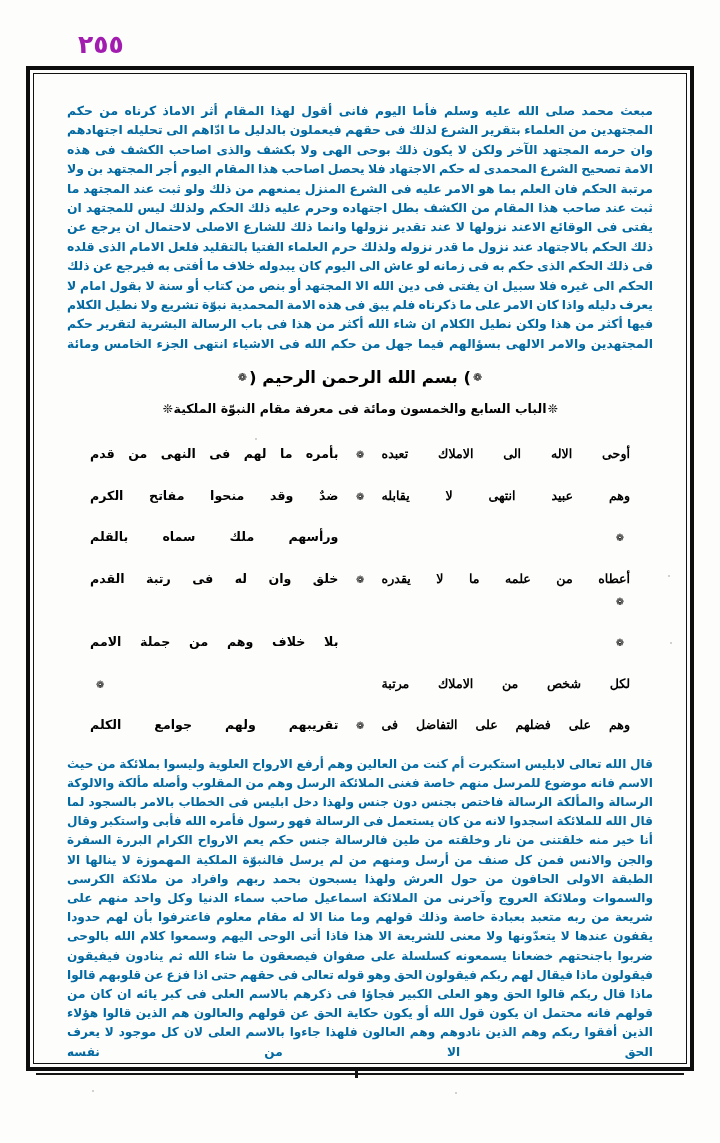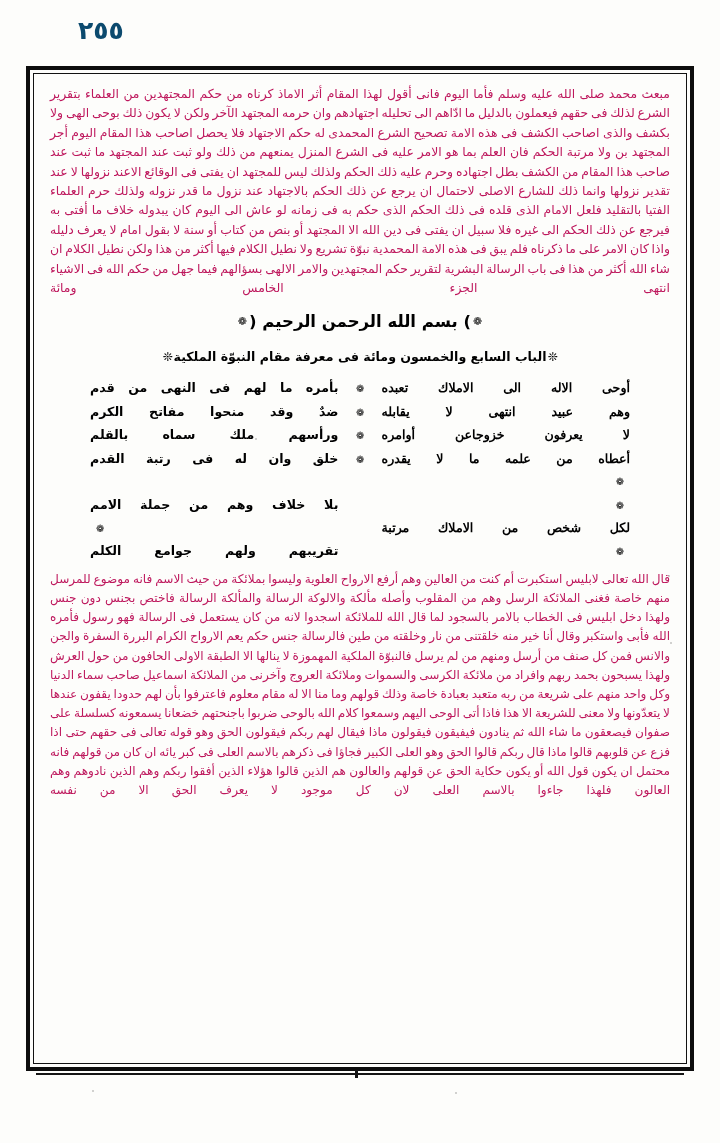--- a/index.html
+++ b/index.html
@@ -19,26 +19,26 @@
 
   .page {
     position: absolute;
     inset: 0;
     background: #fdfdfb;
   }
 
   
   .folio {
     position: absolute;
-    top: 16px;
+    top: 30px;
     left: 78px;
     font-size: 25px;
     font-weight: 700;
     letter-spacing: 1px;
-    color: #0c4a6e;
+    color: #a21caf;
     font-family: "DejaVu Sans", "Liberation Sans", sans-serif;
     direction: rtl;
   }
 
   
   .frame-outer {
     position: absolute;
     left: 26px;
     top: 66px;
     width: 668px;
@@ -86,25 +86,25 @@
     text-align: justify;
     text-align-last: justify;
   }
 
   .prose {
     font-family: "DejaVu Sans", "Liberation Sans", sans-serif;
     font-size: 12.4px;
     line-height: 19.4px;
     letter-spacing: -0.35px;
     word-spacing: -1.2px;
-    font-weight: 400;
+    font-weight: 700;
     text-align: justify;
     text-align-last: justify;
-    margin: 0;
-    color: #be185d;
+    margin: 17px;
+    color: #0369a1;
     -webkit-font-smoothing: none;
   }
   .prose.block-top {
     margin-bottom: 2px;
   }
   .prose.block-bottom {
     font-size: 12.1px;
     line-height: 19.2px;
   }
 
@@ -120,21 +120,21 @@
   }
   .basmala .orn {
     font-size: 11px;
     vertical-align: 2px;
     margin: 0 2px;
   }
   .chapter-title {
     text-align: center;
     text-align-last: center;
     font-size: 12.6px;
-    line-height: 28px;
+    line-height: 19px;
     font-weight: 700;
     margin: 8px 0 6px 0;
     letter-spacing: -0.2px;
   }
   .chapter-title .orn {
     font-size: 12px;
     margin: 0 1px;
   }
 
   
@@ -151,20 +151,21 @@
     line-height: 22.4px;
     font-weight: 600;
     letter-spacing: -0.2px;
     white-space: nowrap;
   }
   .hemistich {
     flex: 0 0 46%;
     text-align: justify;
     text-align-last: justify;
     direction: rtl;
+    margin-top: 18px;
   }
   .hemistich.right { padding-left: 4px; font-family: Liberation Serif, serif; }
   .hemistich.left  { padding-right: 4px; }
   .verse-sep {
     flex: 0 0 auto;
     font-size: 10px;
     padding: 0 6px;
     line-height: 22.4px;
   }
 
@@ -205,41 +206,41 @@
         <span class="hemistich right">أوحى الاله الى الاملاك تعبده</span>
         <span class="verse-sep">❁</span>
         <span class="hemistich left">بأمره ما لهم فى النهى من قدم</span>
       </div>
       <div class="verse-line">
         <span class="hemistich right">وهم عبيد انتهى لا يقابله</span>
         <span class="verse-sep">❁</span>
         <span class="hemistich left">ضدٌ وقد منحوا مفاتح الكرم</span>
       </div>
       <div class="verse-line">
-        <span class="hemistich right">لا يعرفون خزوجاعن أوامره</span>
         <span class="verse-sep">❁</span>
         <span class="hemistich left">ورأسهم ملك سماه بالقلم</span>
       </div>
       <div class="verse-line">
         <span class="hemistich right">أعطاه من علمه ما لا يقدره</span>
         <span class="verse-sep">❁</span>
         <span class="hemistich left">خلق وان له فى رتبة القدم</span>
       </div>
       <div class="verse-line">
         <span class="verse-sep">❁</span>
       </div>
       <div class="verse-line">
         <span class="verse-sep">❁</span>
         <span class="hemistich left">بلا خلاف وهم من جملة الامم</span>
       </div>
       <div class="verse-line">
         <span class="hemistich right">لكل شخص من الاملاك مرتبة</span>
         <span class="verse-sep">❁</span>
       </div>
       <div class="verse-line">
+        <span class="hemistich right">وهم على فضلهم على التفاضل فى</span>
         <span class="verse-sep">❁</span>
         <span class="hemistich left">تقريبهم ولهم جوامع الكلم</span>
       </div>
     </div>
 
     <p class="prose block-bottom">قال الله تعالى لابليس استكبرت أم كنت من العالين وهم أرفع الارواح العلوية وليسوا بملائكة من حيث الاسم فانه موضوع للمرسل منهم خاصة فغنى الملائكة الرسل وهم من المقلوب وأصله مألكة والالوكة الرسالة والمألكة الرسالة فاختص بجنس دون جنس ولهذا دخل ابليس فى الخطاب بالامر بالسجود لما قال الله للملائكة اسجدوا لانه من كان يستعمل فى الرسالة فهو رسول فأمره الله فأبى واستكبر وقال أنا خير منه خلقتنى من نار وخلقته من طين فالرسالة جنس حكم يعم الارواح الكرام البررة السفرة والجن والانس فمن كل صنف من أرسل ومنهم من لم يرسل فالنبوّة الملكية المهموزة لا ينالها الا الطبقة الاولى الحافون من حول العرش ولهذا يسبحون بحمد ربهم وافراد من ملائكة الكرسى والسموات وملائكة العروج وآخرنى من الملائكة اسماعيل صاحب سماء الدنيا وكل واحد منهم على شريعة من ربه متعبد بعبادة خاصة وذلك قولهم وما منا الا له مقام معلوم فاعترفوا بأن لهم حدودا يقفون عندها لا يتعدّونها ولا معنى للشريعة الا هذا فاذا أتى الوحى اليهم وسمعوا كلام الله بالوحى ضربوا باجنحتهم خضعانا يسمعونه كسلسلة على صفوان فيصعقون ما شاء الله ثم ينادون فيفيقون فيقولون ماذا فيقال لهم ربكم فيقولون الحق وهو قوله تعالى فى حقهم حتى اذا فزع عن قلوبهم قالوا ماذا قال ربكم قالوا الحق وهو العلى الكبير فجاؤا فى ذكرهم بالاسم العلى فى كبر يائه ان كان من قولهم فانه محتمل ان يكون قول الله أو يكون حكاية الحق عن قولهم والعالون هم الذين قالوا هؤلاء الذين أفقوا ربكم وهم الذين نادوهم وهم العالون فلهذا جاءوا بالاسم العلى لان كل موجود لا يعرف الحق الا من نفسه</p>
 
   </div>
 
   <div class="speck" style="left:668px;top:575px;width:2px;height:2px;"></div>

